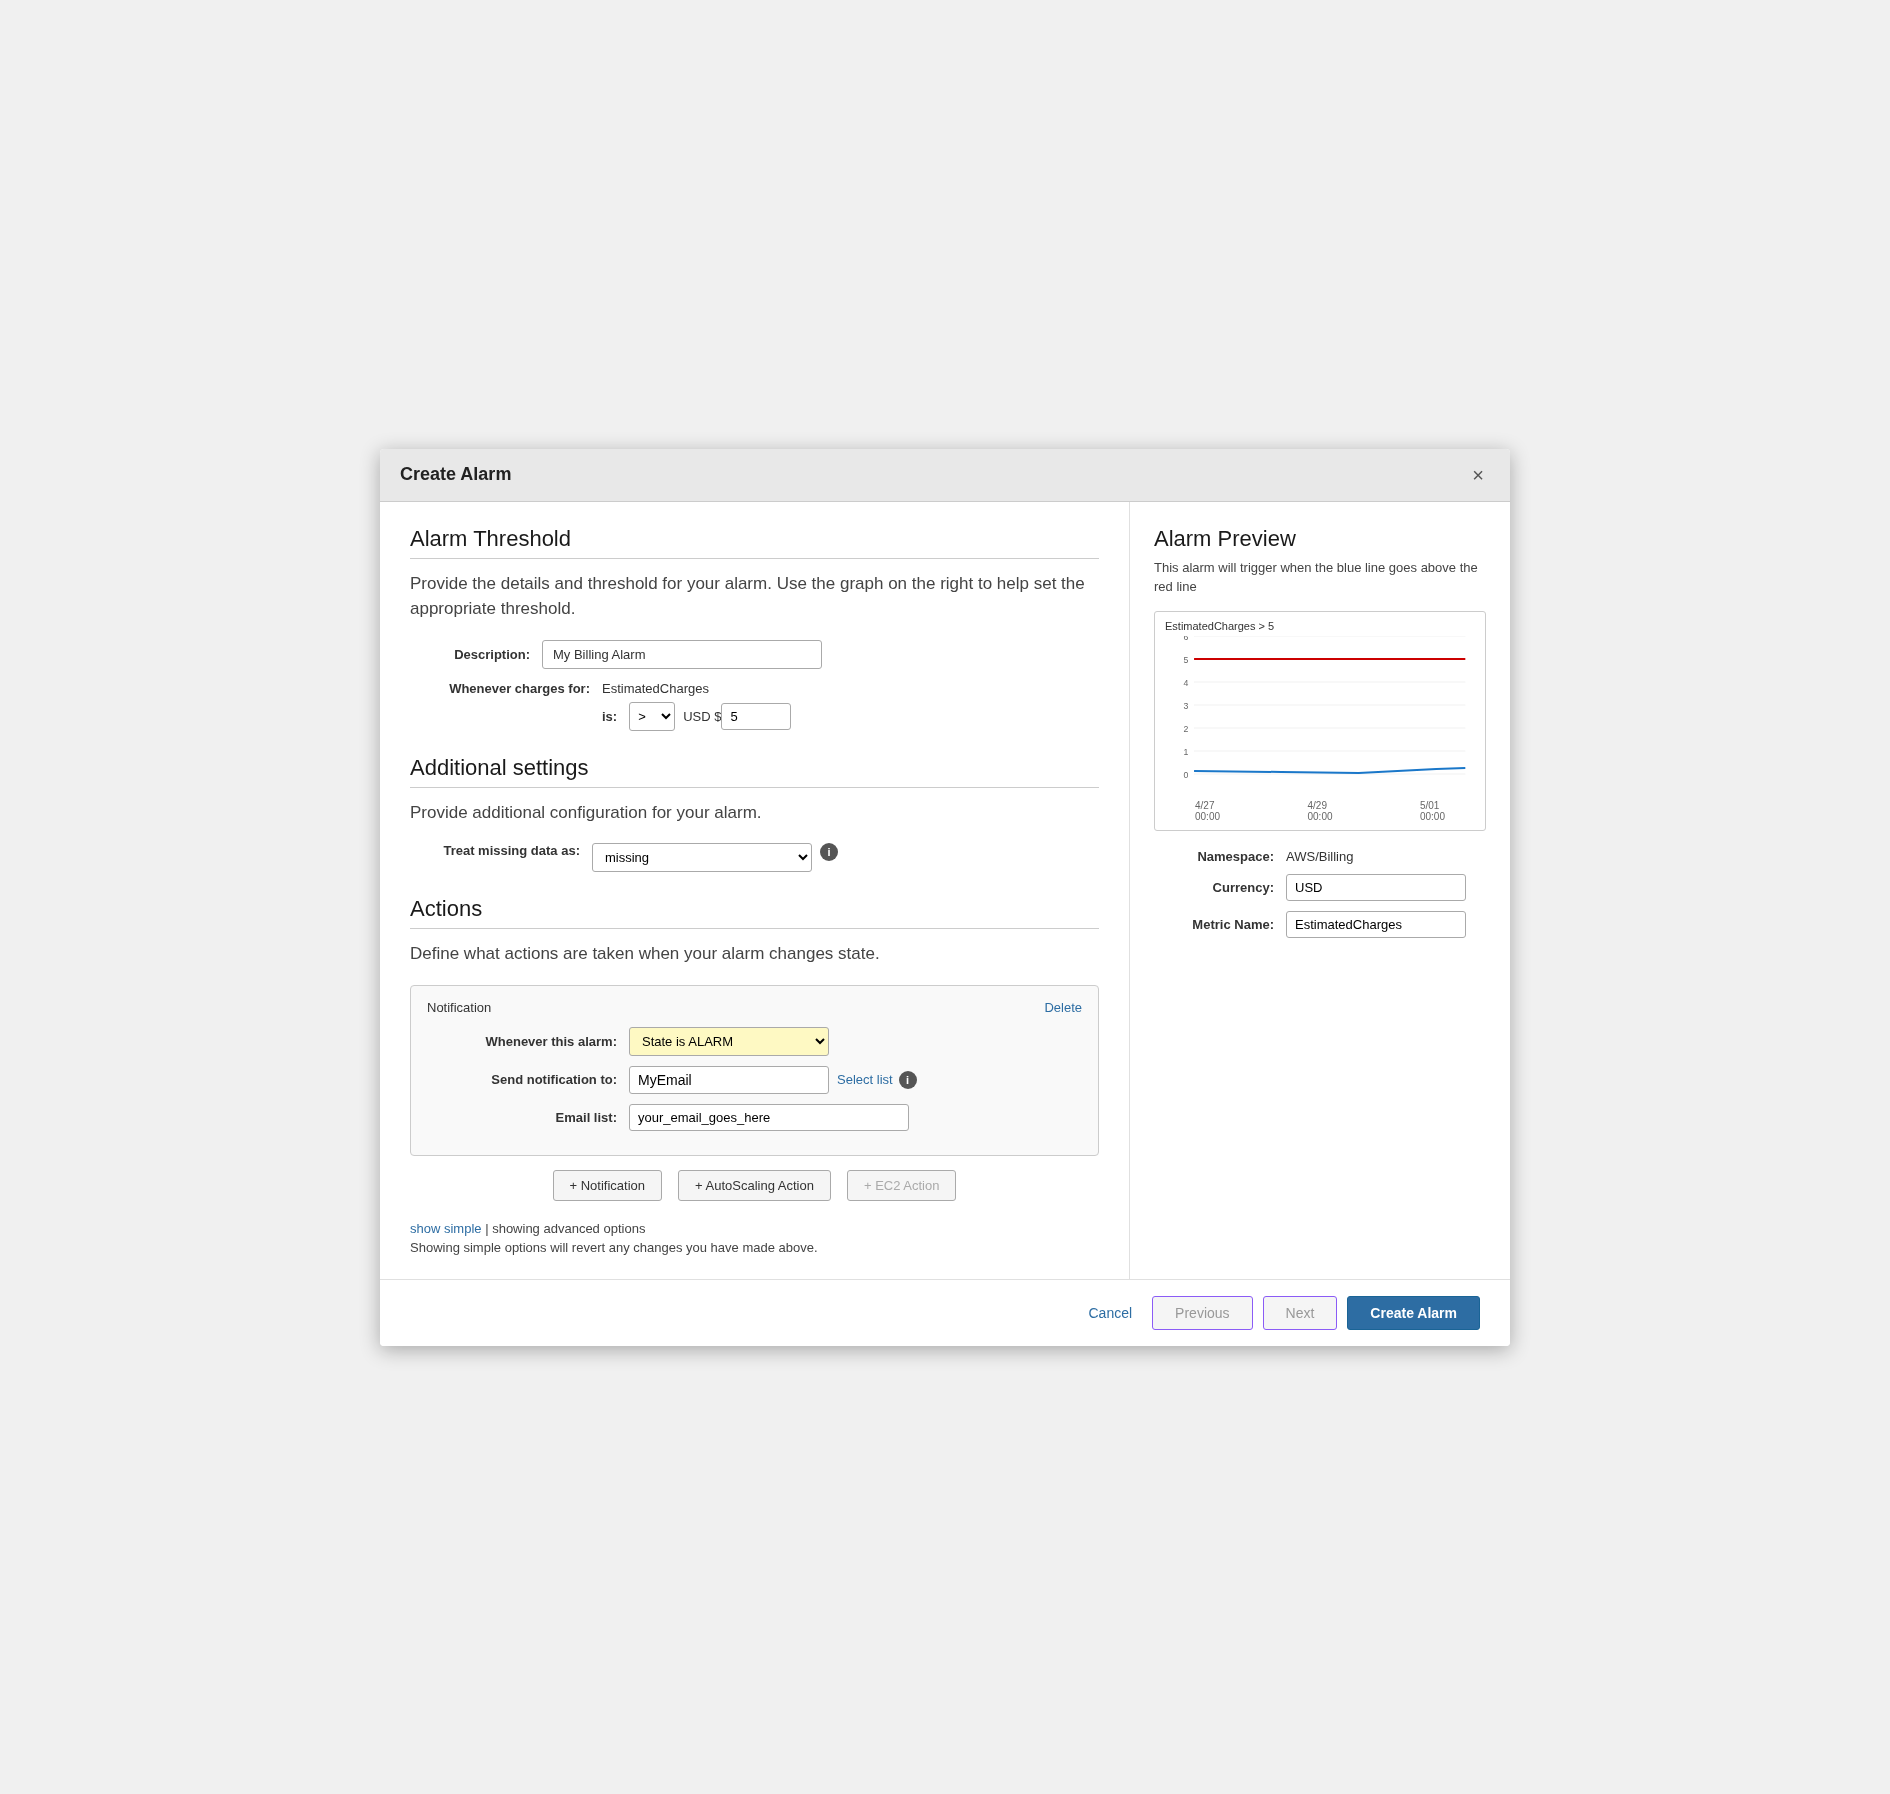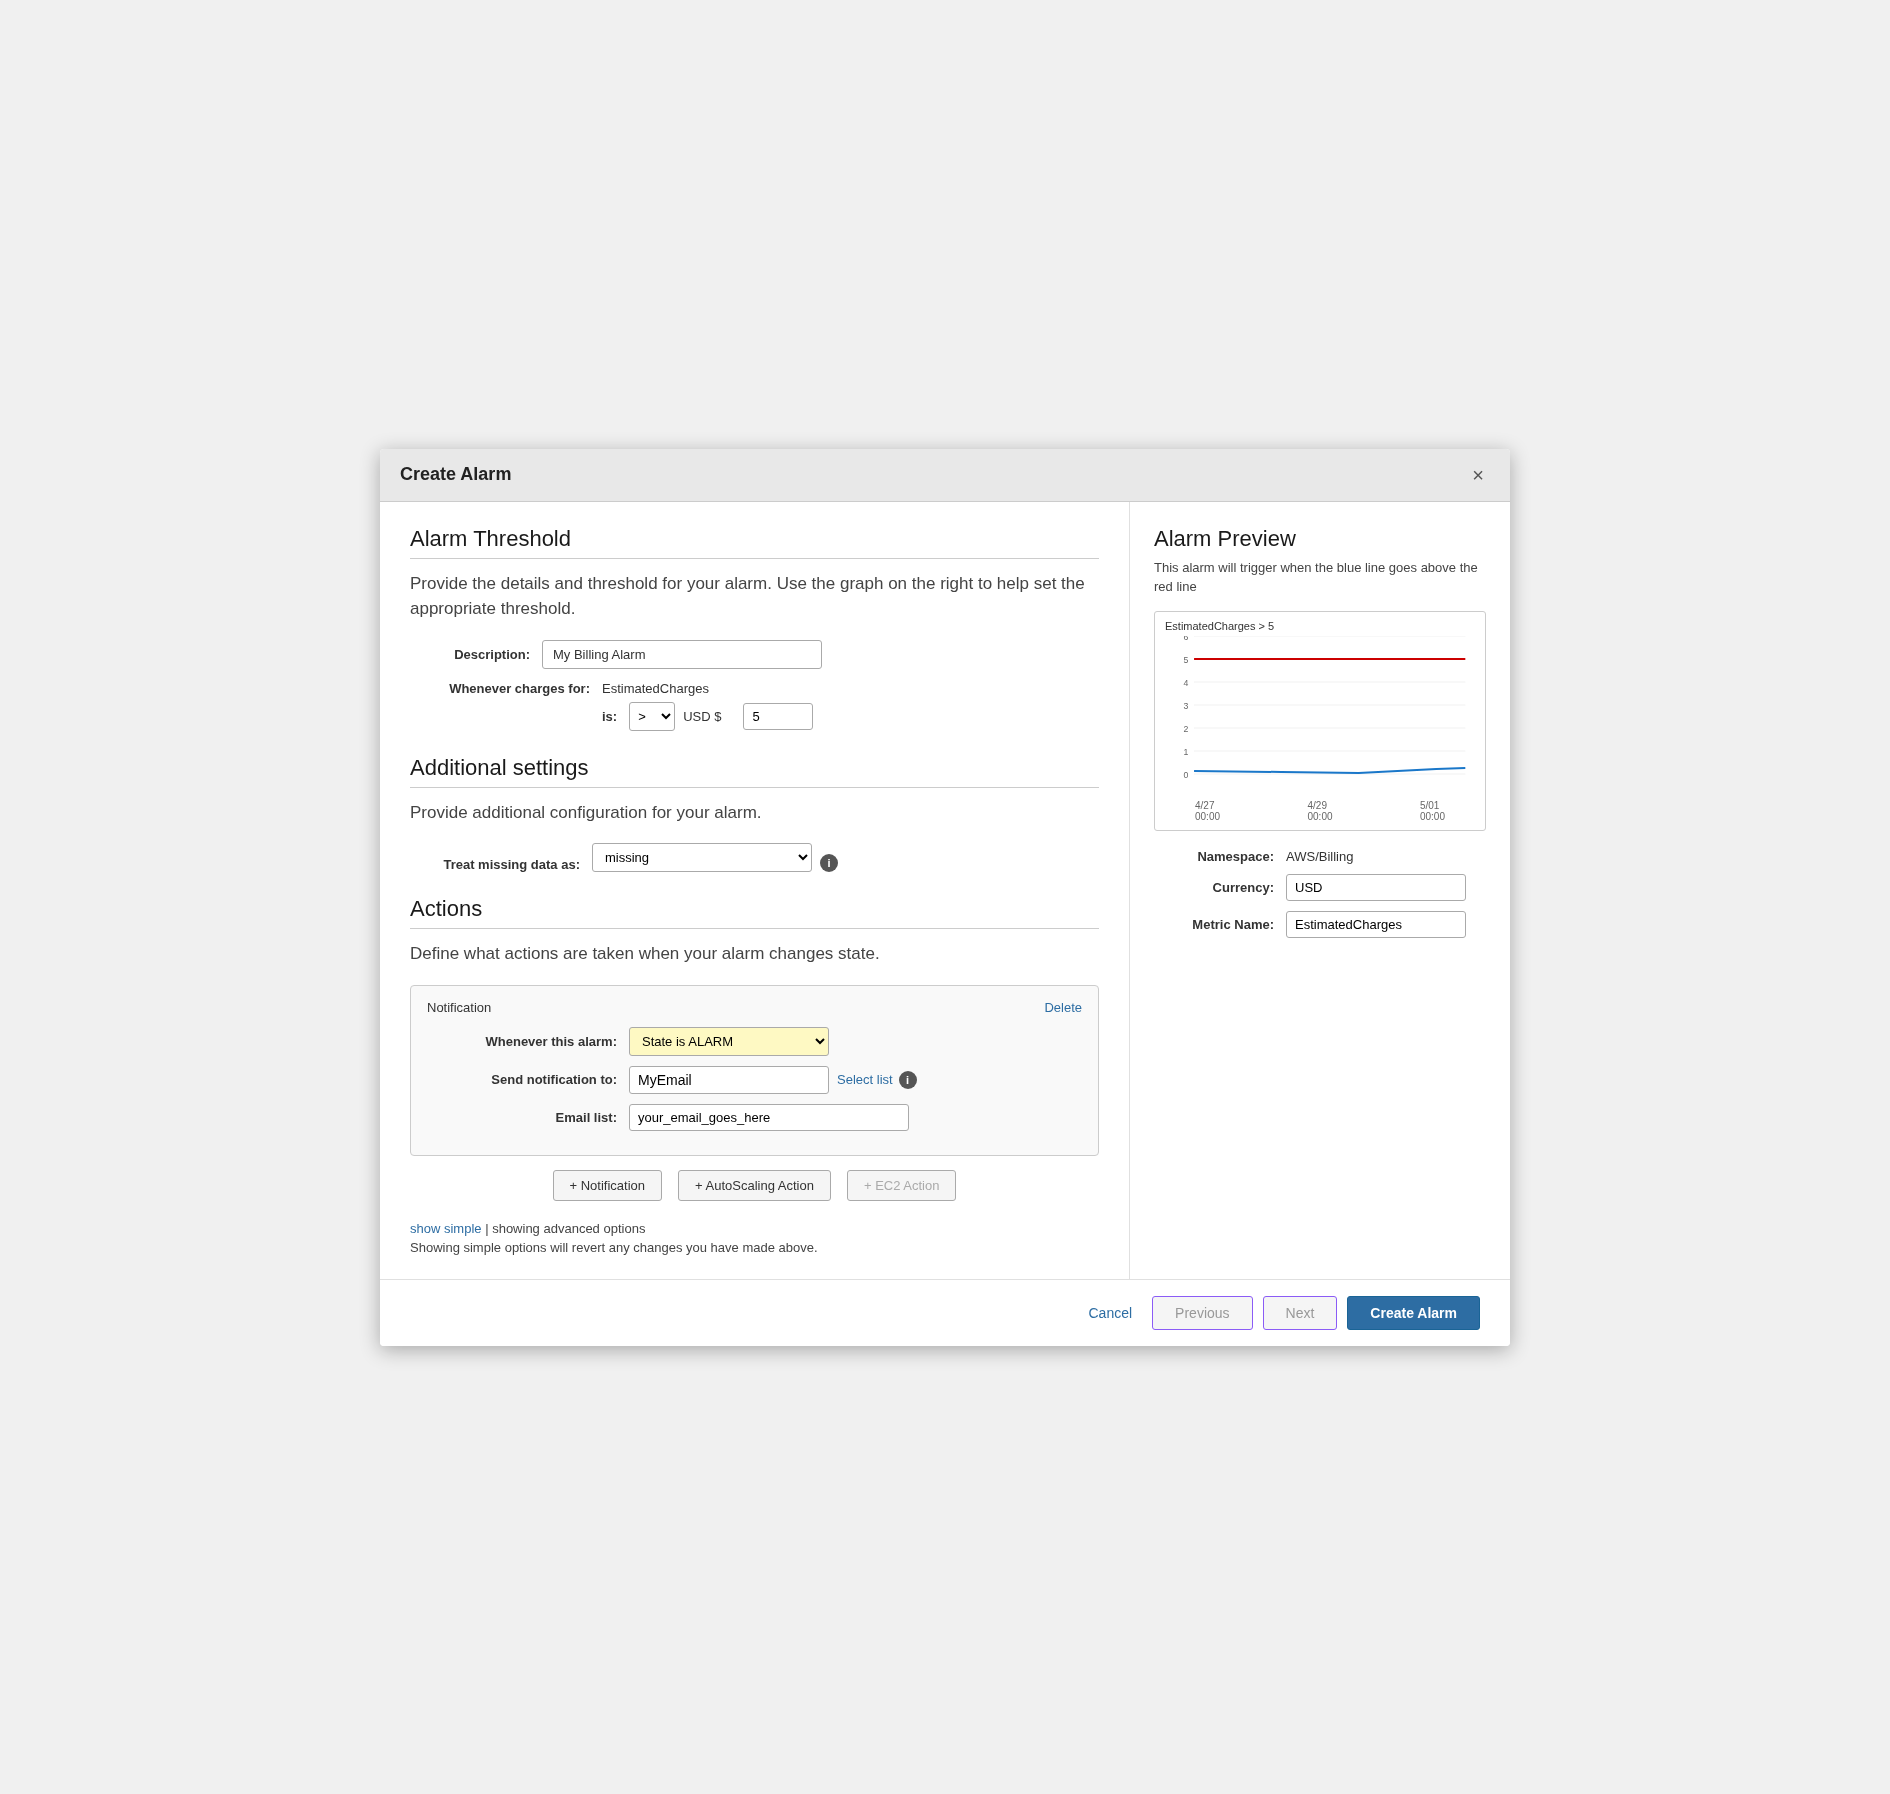--- a/index.html
+++ b/index.html
@@ -126,36 +126,36 @@
       border: 1px solid #aaa;
       border-radius: 3px;
       padding: 5px 4px;
       font-size: 13px;
       background: #fff;
       margin-right: 8px;
     }
     .usd-label {
       font-size: 13px;
       color: #333;
-      margin-right: 22px;
+      margin-right: 0;
     }
     .num-input {
       border: 1px solid #aaa;
       border-radius: 3px;
       padding: 5px 8px;
       font-size: 13px;
       width: 70px;
     }
     .section-block {
       margin-top: 24px;
       margin-bottom: 20px;
     }
     .missing-row {
       display: flex;
-      align-items: flex-end;
+      align-items: flex-start;
       margin-top: 10px;
     }
     .missing-label {
       font-weight: bold;
       color: #333;
       min-width: 170px;
       text-align: right;
       margin-right: 12px;
       font-size: 13px;
     }

